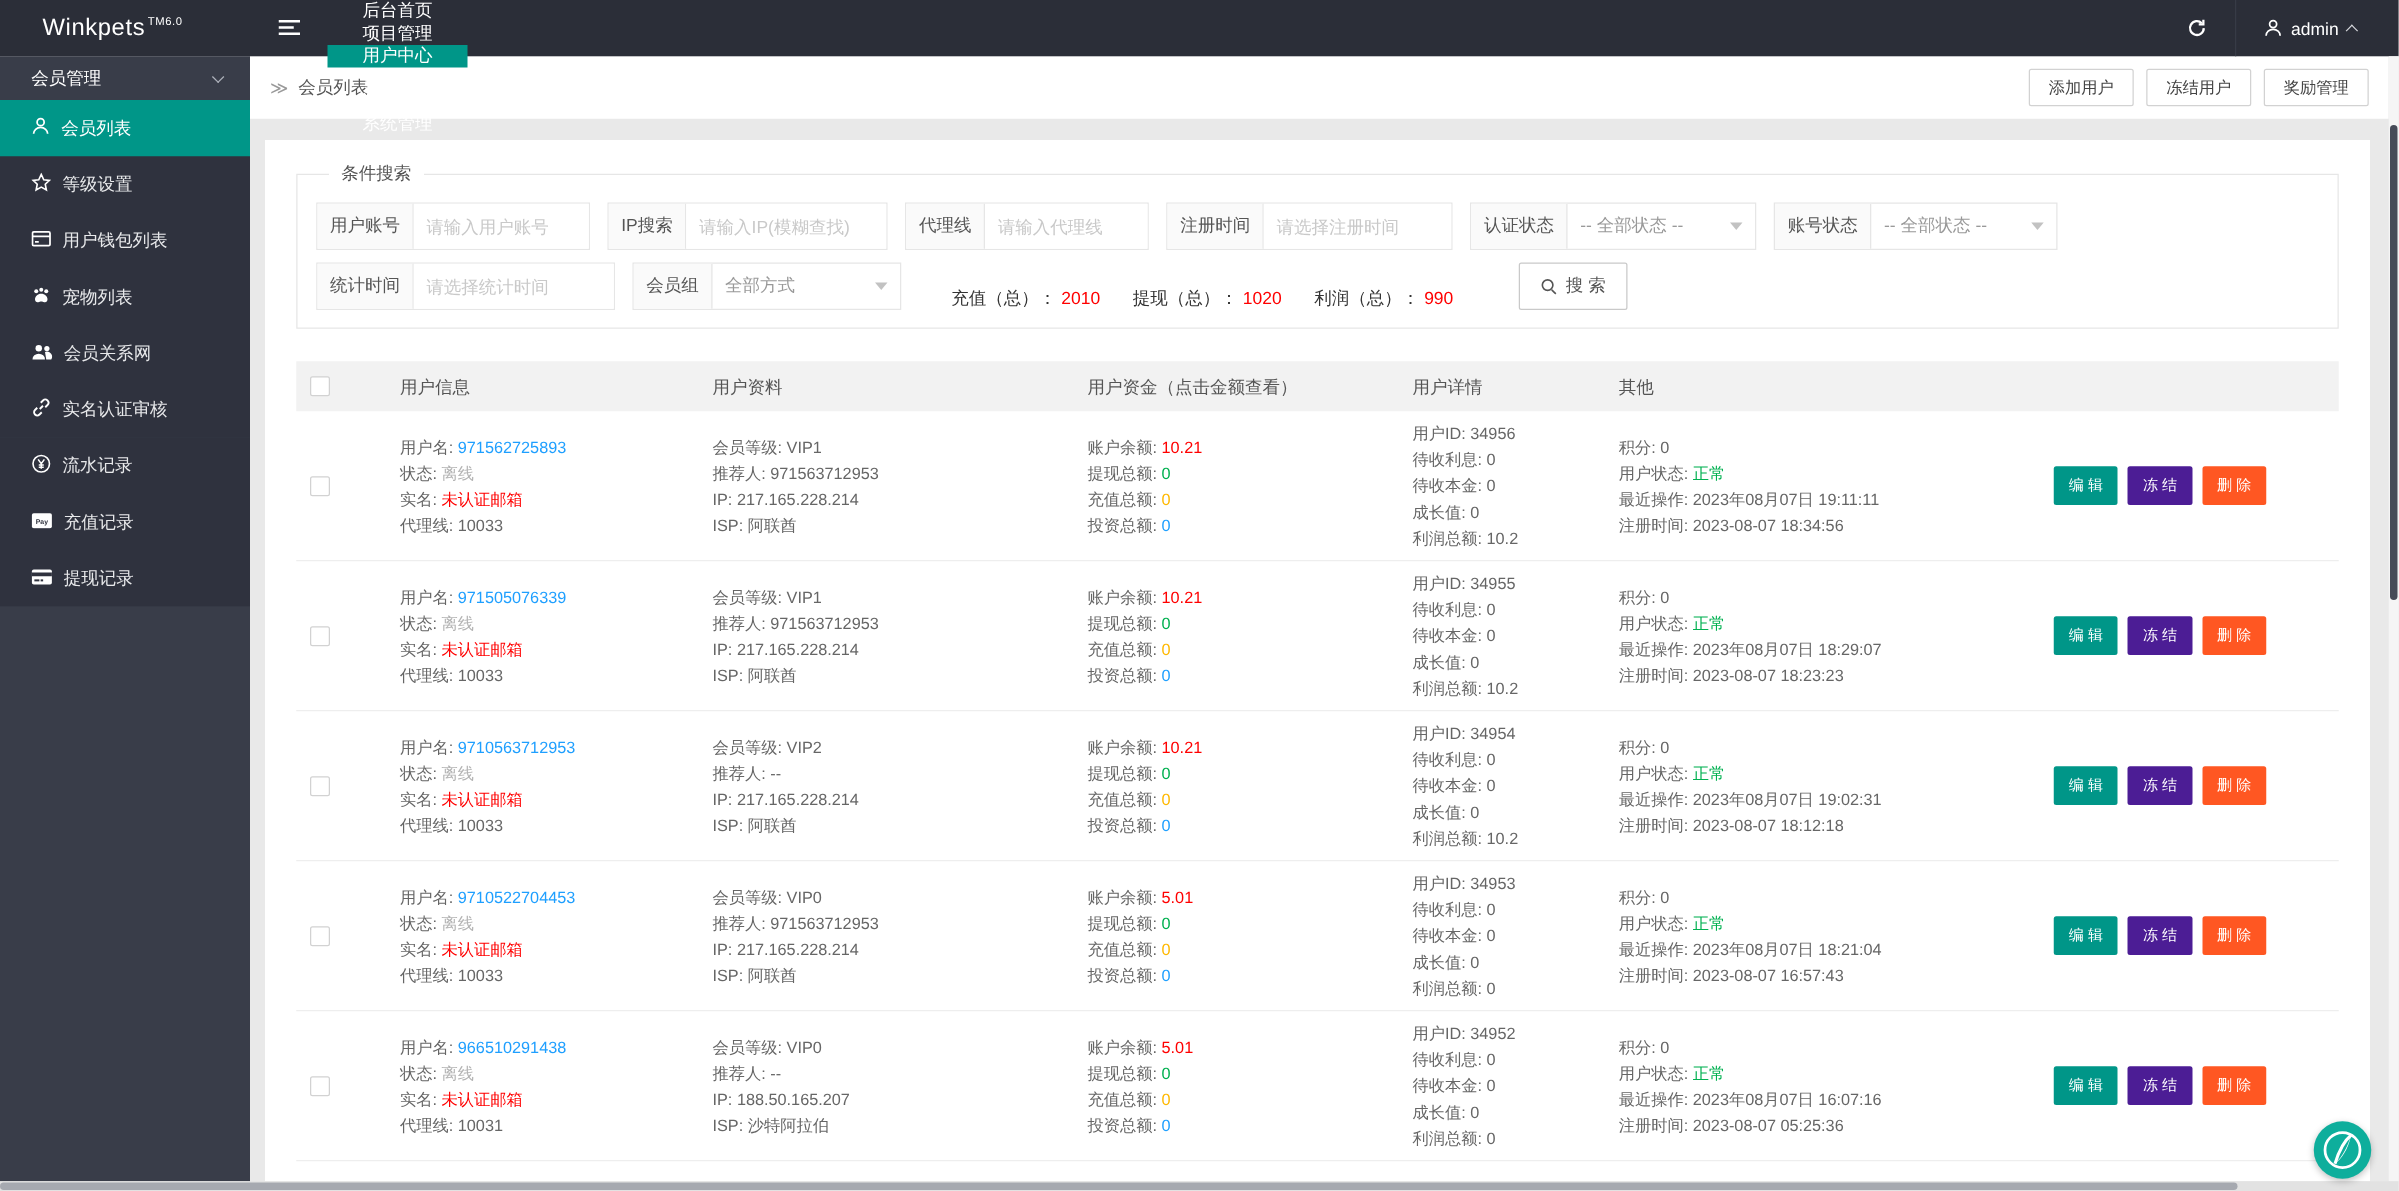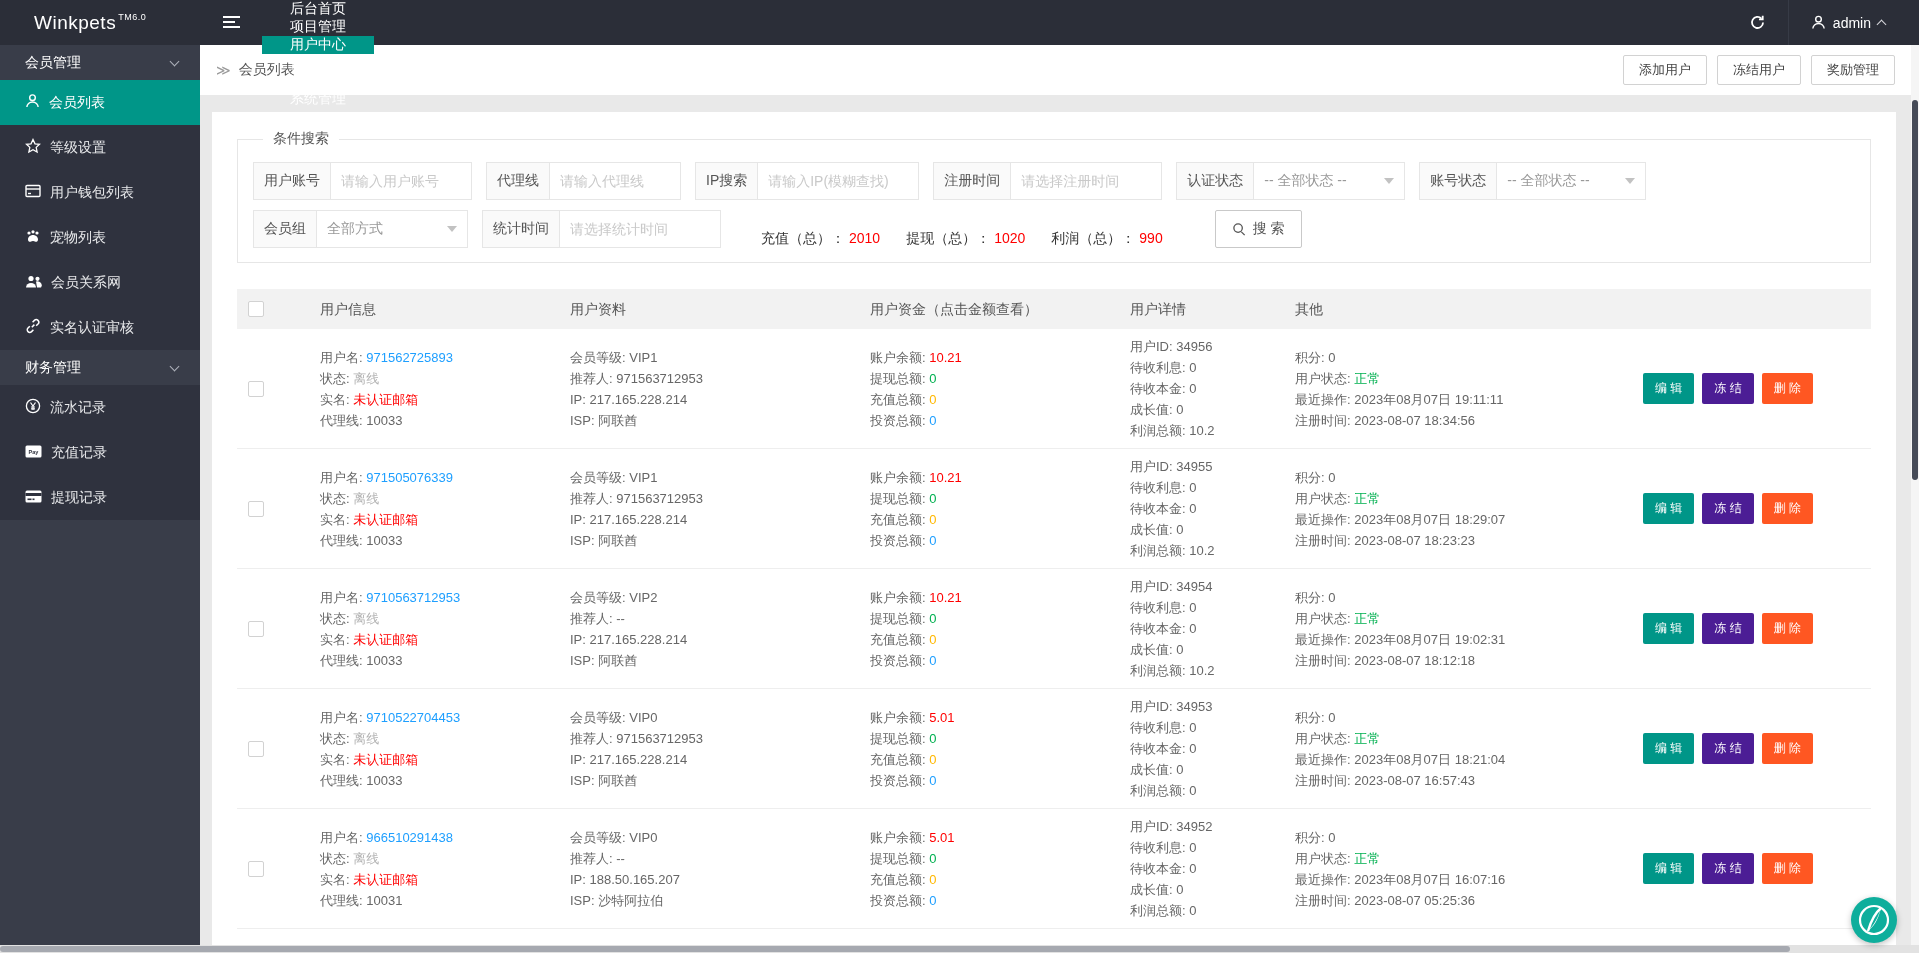--- a/index.html
+++ b/index.html
@@ -176,24 +176,20 @@
         <span><svg width="16" height="16" viewBox="0 0 16 16">
             <g fill="none" stroke="#fff" stroke-width="1.5">
               <path d="M6.8 9.2 L9.4 6.6"></path>
               <path d="M7.6 4.2 l1.8-1.8 a2.5 2.5 0 0 1 3.6 3.6 l-1.8 1.8"></path>
               <path d="M8.4 11.8 l-1.8 1.8 a2.5 2.5 0 0 1-3.6-3.6 l1.8-1.8"></path>
             </g>
           </svg></span>
         <span>实名认证审核</span>
       </div>
     </div>
-    <div class="side-group-title">
-      <span>财务管理</span>
-      <i class="chev down"></i>
-    </div>
     <div class="side-sub">
       <div class="side-item">
         <span><svg width="16" height="16" viewBox="0 0 16 16">
             <circle cx="8" cy="8" r="6.6" fill="none" stroke="#fff" stroke-width="1.3"></circle>
             <path d="M5.5 4.5 L8 8 L10.5 4.5 M8 8 L8 12 M6 9 L10 9 M6 10.8 L10 10.8" fill="none" stroke="#fff" stroke-width="1.2"></path>
           </svg></span>
         <span>流水记录</span>
       </div>
       <div class="side-item">
         <span><svg width="17" height="13" viewBox="0 0 17 13">
@@ -229,26 +225,26 @@
 
   <div class="card">
     <fieldset class="search">
       <legend>条件搜索</legend>
       <div class="f-row" id="search-row-1">
           <div class="f-group">
             <div class="f-label">用户账号</div>
             <input class="f-input" placeholder="请输入用户账号" style="width: 140px;">
           </div>
           <div class="f-group">
+            <div class="f-label">IP搜索</div>
+            <input class="f-input" placeholder="请输入IP(模糊查找)" style="width: 160px;">
+          </div>
+          <div class="f-group">
             <div class="f-label">代理线</div>
             <input class="f-input" placeholder="请输入代理线" style="width: 130px;">
-          </div>
-          <div class="f-group">
-            <div class="f-label">IP搜索</div>
-            <input class="f-input" placeholder="请输入IP(模糊查找)" style="width: 160px;">
           </div>
           <div class="f-group">
             <div class="f-label">注册时间</div>
             <input class="f-input" placeholder="请选择注册时间" style="width: 150px;">
           </div>
           <div class="f-group">
             <div class="f-label">认证状态</div>
             <div class="f-select" style="width: 150px;">
               <span>-- 全部状态 --</span>
               <i class="tri"></i>
@@ -257,29 +253,29 @@
           <div class="f-group">
             <div class="f-label">账号状态</div>
             <div class="f-select" style="width: 148px;">
               <span>-- 全部状态 --</span>
               <i class="tri"></i>
             </div>
           </div>
         </div>
       <div class="f-row" id="search-row-2">
           <div class="f-group">
+            <div class="f-label">统计时间</div>
+            <input class="f-input" placeholder="请选择统计时间" style="width: 160px;">
+          </div>
+          <div class="f-group">
             <div class="f-label">会员组</div>
             <div class="f-select" style="width: 150px;">
               <span>全部方式</span>
               <i class="tri"></i>
             </div>
-          </div>
-          <div class="f-group">
-            <div class="f-label">统计时间</div>
-            <input class="f-input" placeholder="请选择统计时间" style="width: 160px;">
           </div>
         <div class="totals" id="search-totals">
             <span class="t-item"><span>充值（总）：</span><span class="t-val">2010</span></span>
             <span class="t-item"><span>提现（总）：</span><span class="t-val">1020</span></span>
             <span class="t-item"><span>利润（总）：</span><span class="t-val">990</span></span>
           </div>
         <button class="search-btn">
           <svg width="15" height="15" viewBox="0 0 16 16">
               <circle cx="6.5" cy="6.5" r="4.5" fill="none" stroke="#555" stroke-width="1.4"></circle>
               <line x1="10" y1="10.5" x2="13.5" y2="14" stroke="#555" stroke-width="1.4"></line>

